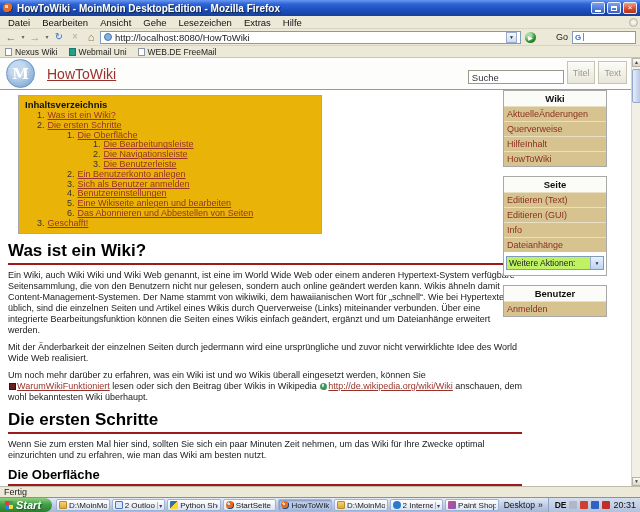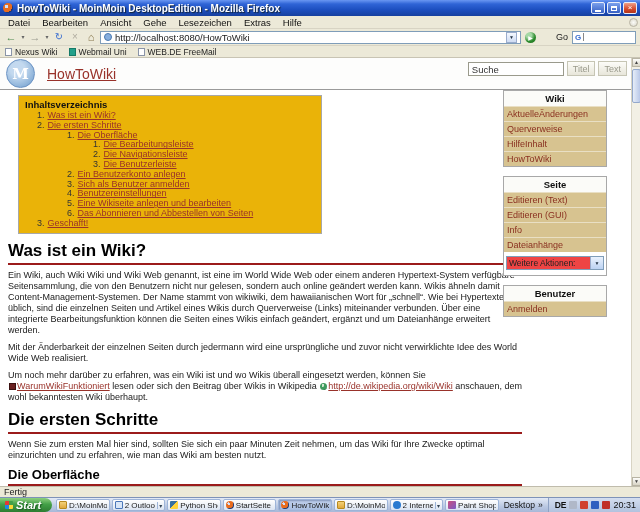--- a/index.html
+++ b/index.html
@@ -75,21 +75,21 @@
   .site-header{position:relative;height:32px;background:#fdfdfc;border-bottom:1px solid #9a9a9a;}
   .moin-logo{position:absolute;left:6px;top:1px;width:29px;height:29px;border-radius:50%;
     background:radial-gradient(circle at 40% 35%,#c3d9ef 0 30%,#8fb4da 70%,#6b93c4);
     border:1px solid #6b93c4;display:flex;align-items:center;justify-content:center;
     color:#fff;font:bold 15px "DejaVu Serif",serif;}
   .site-title{position:absolute;left:47px;top:8px;font-size:14px;color:var(--link);
     text-decoration:underline;}
   .hdr-search{position:absolute;right:4px;top:3px;display:flex;align-items:flex-end;gap:3px;}
   .page-search{width:96px;height:14px;border:1px solid #9a9a8c;font-size:9.5px;padding:0 3px;
     color:#333;font-family:inherit;}
-  .hdr-btn{height:15px;font-size:9px;color:#9a9a8c;background:linear-gradient(#fcfcf8,#e8e6da);
+  .hdr-btn{height:23px;font-size:9px;color:#9a9a8c;background:linear-gradient(#fcfcf8,#e8e6da);
     border:1px solid #c6c5b4;padding:0 5px;font-family:inherit;}
 
   .left-col{margin:5px 0 0 8px;width:514px;}
   .toc-box{margin-left:10px;width:304px;background:#eab308;border:1px solid #a8a8a8;
     padding:3px 4px 4px 6px;}
   .toc-heading{font-size:9.5px;font-weight:bold;color:#111;margin-bottom:1px;}
   .toc-row{font-size:9px;line-height:9.8px;display:flex;}
   .lvl1{padding-left:12px;} .lvl2{padding-left:42px;} .lvl3{padding-left:68px;}
   .toc-num{color:#333;margin-right:3px;}
   .toc-link{color:var(--link);text-decoration:underline;cursor:pointer;}
@@ -105,21 +105,21 @@
     background:radial-gradient(circle at 40% 35%,#cfe8cf 0 20%,#3f9a5f 21% 70%,#1f6a3f 71%);}
 
   
   .sidebar{position:absolute;top:32px;right:24px;width:104px;}
   .panel{border:1px solid #a8a8a8;background:#fff;margin-bottom:9px;}
   .panel-title{font-size:9.5px;font-weight:bold;text-align:center;padding:2px 0;color:#111;
     background:#fbfbf8;}
   .side-item{display:block;padding:2px 3px;background:var(--tan);border-top:1px solid #e9dfc4;
     color:#8a3020;font-size:9px;text-decoration:none;cursor:pointer;}
   .side-select{display:flex;align-items:center;margin:4px 2px 5px;border:1px solid #7f9db9;
-    background:#ef4444;height:14px;font-size:8.5px;}
+    background:#bef264;height:14px;font-size:8.5px;}
   .sel-text{flex:1;padding:0 2px;color:#222;white-space:nowrap;overflow:hidden;}
   .sel-btn{width:13px;height:100%;background:linear-gradient(#eaf2fd,#bcd2f2);
     border-left:1px solid #9aaccc;display:flex;align-items:center;justify-content:center;
     font-size:5px;color:#234;}
 
   
   .vscroll{position:absolute;right:0;top:0;bottom:0;width:9px;background:#f2f0e5;
     border-left:1px solid #d8d4c4;}
   .sb-btn{position:absolute;left:0;width:9px;height:9px;background:linear-gradient(#fdfdfb,#d8d4c6);
     border:1px solid #b8b4a4;display:flex;align-items:center;justify-content:center;

